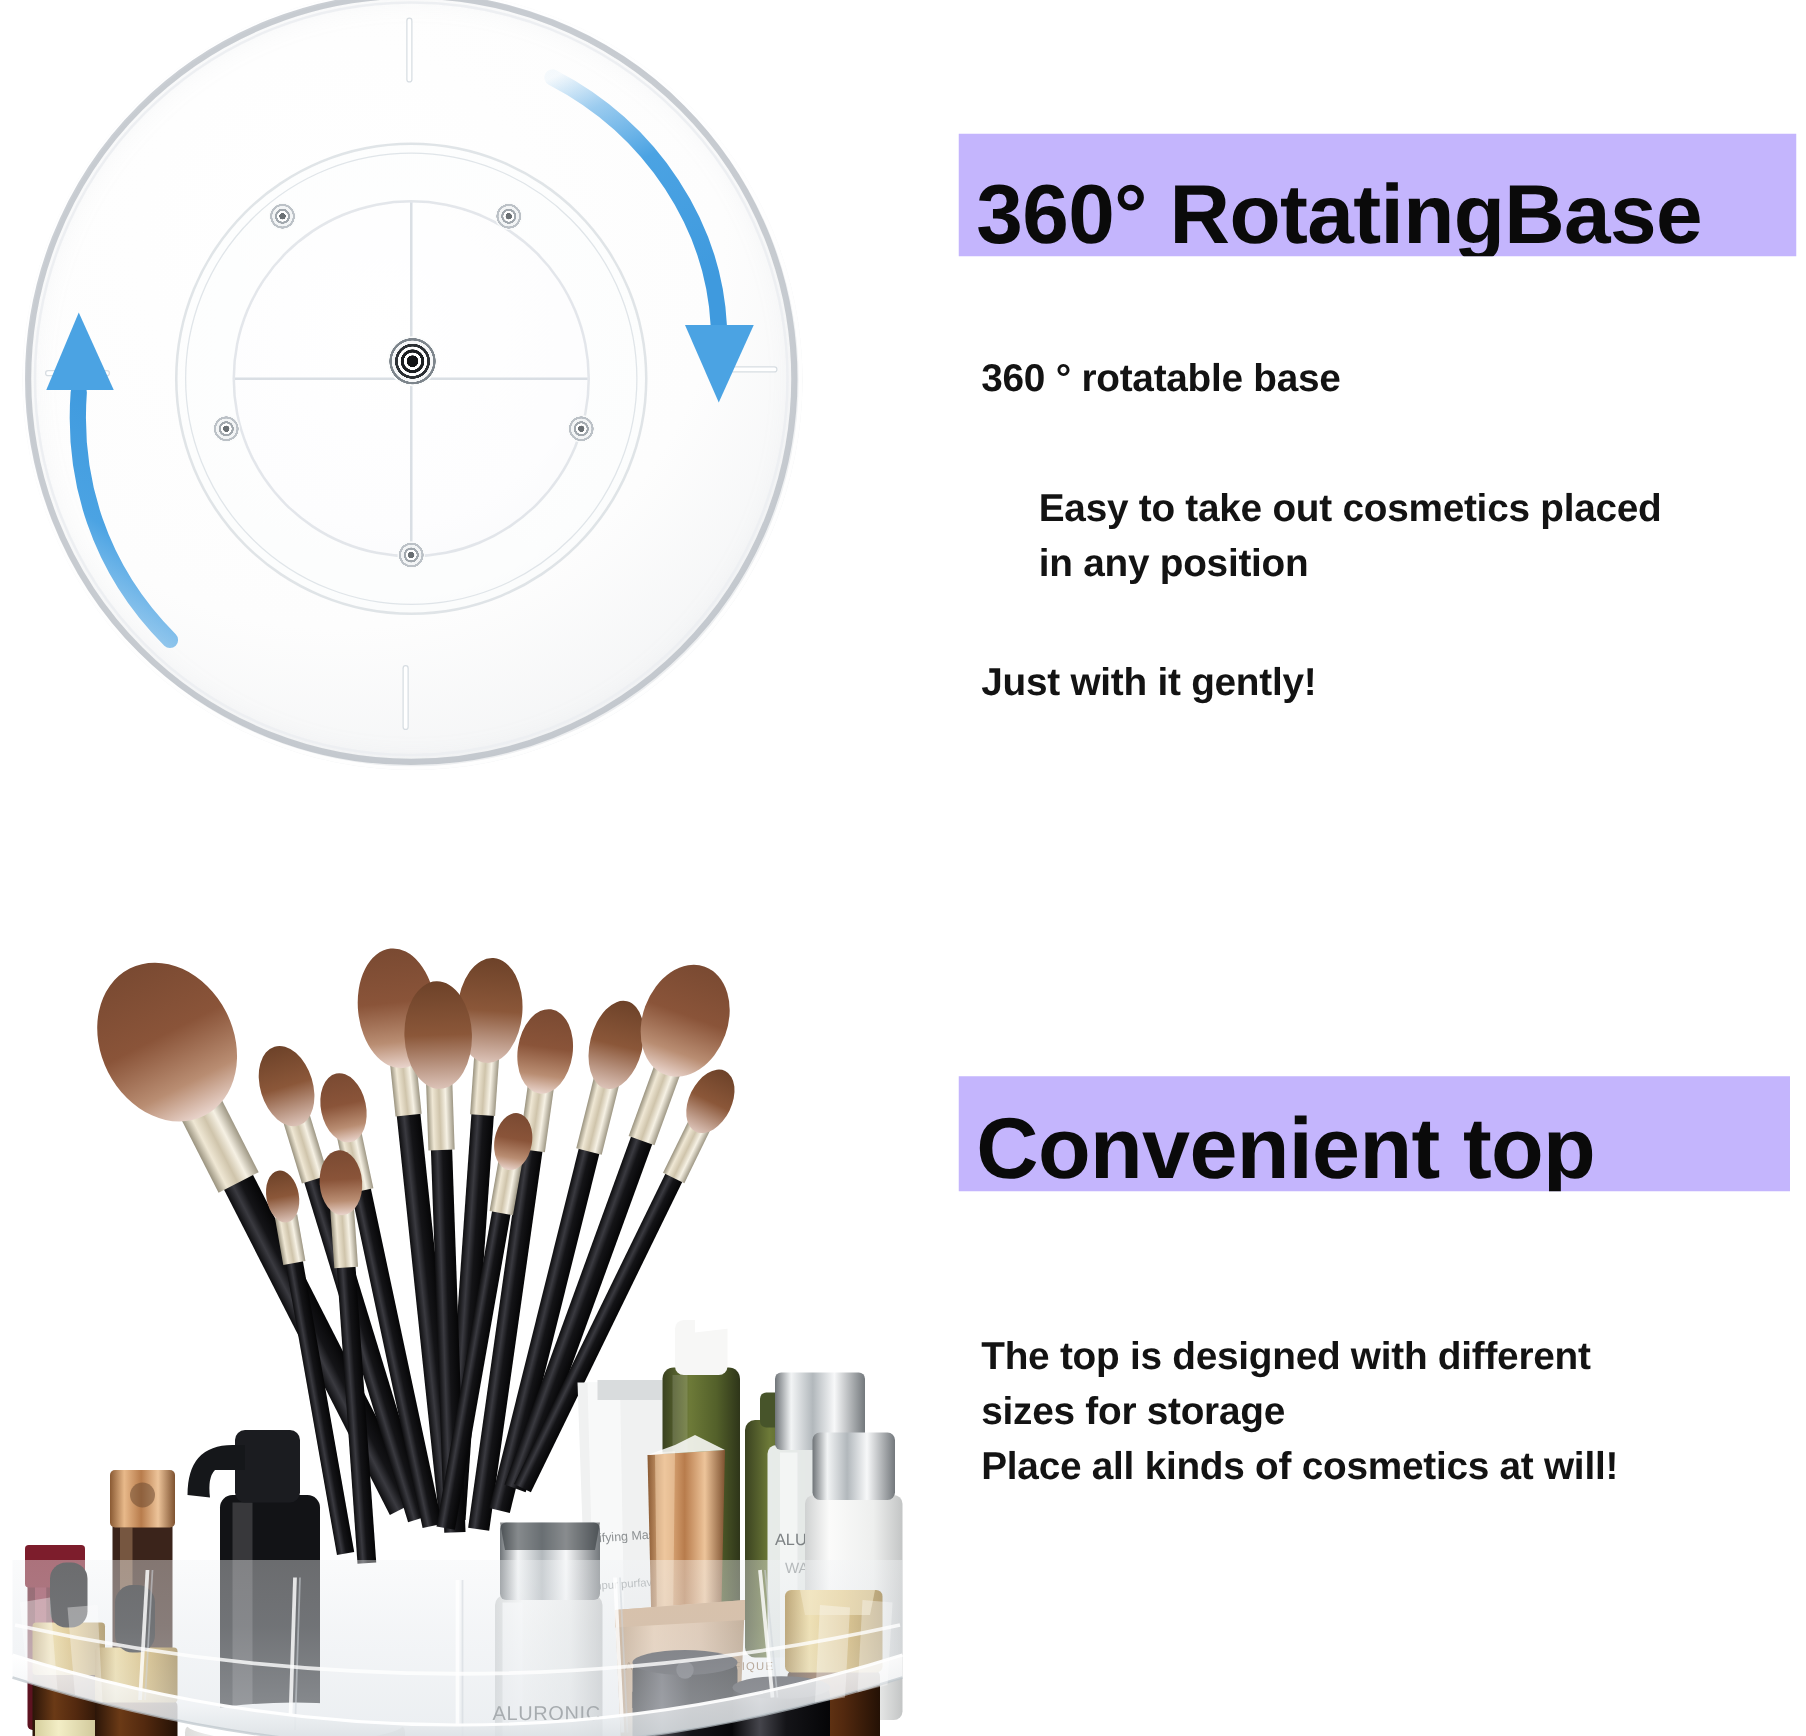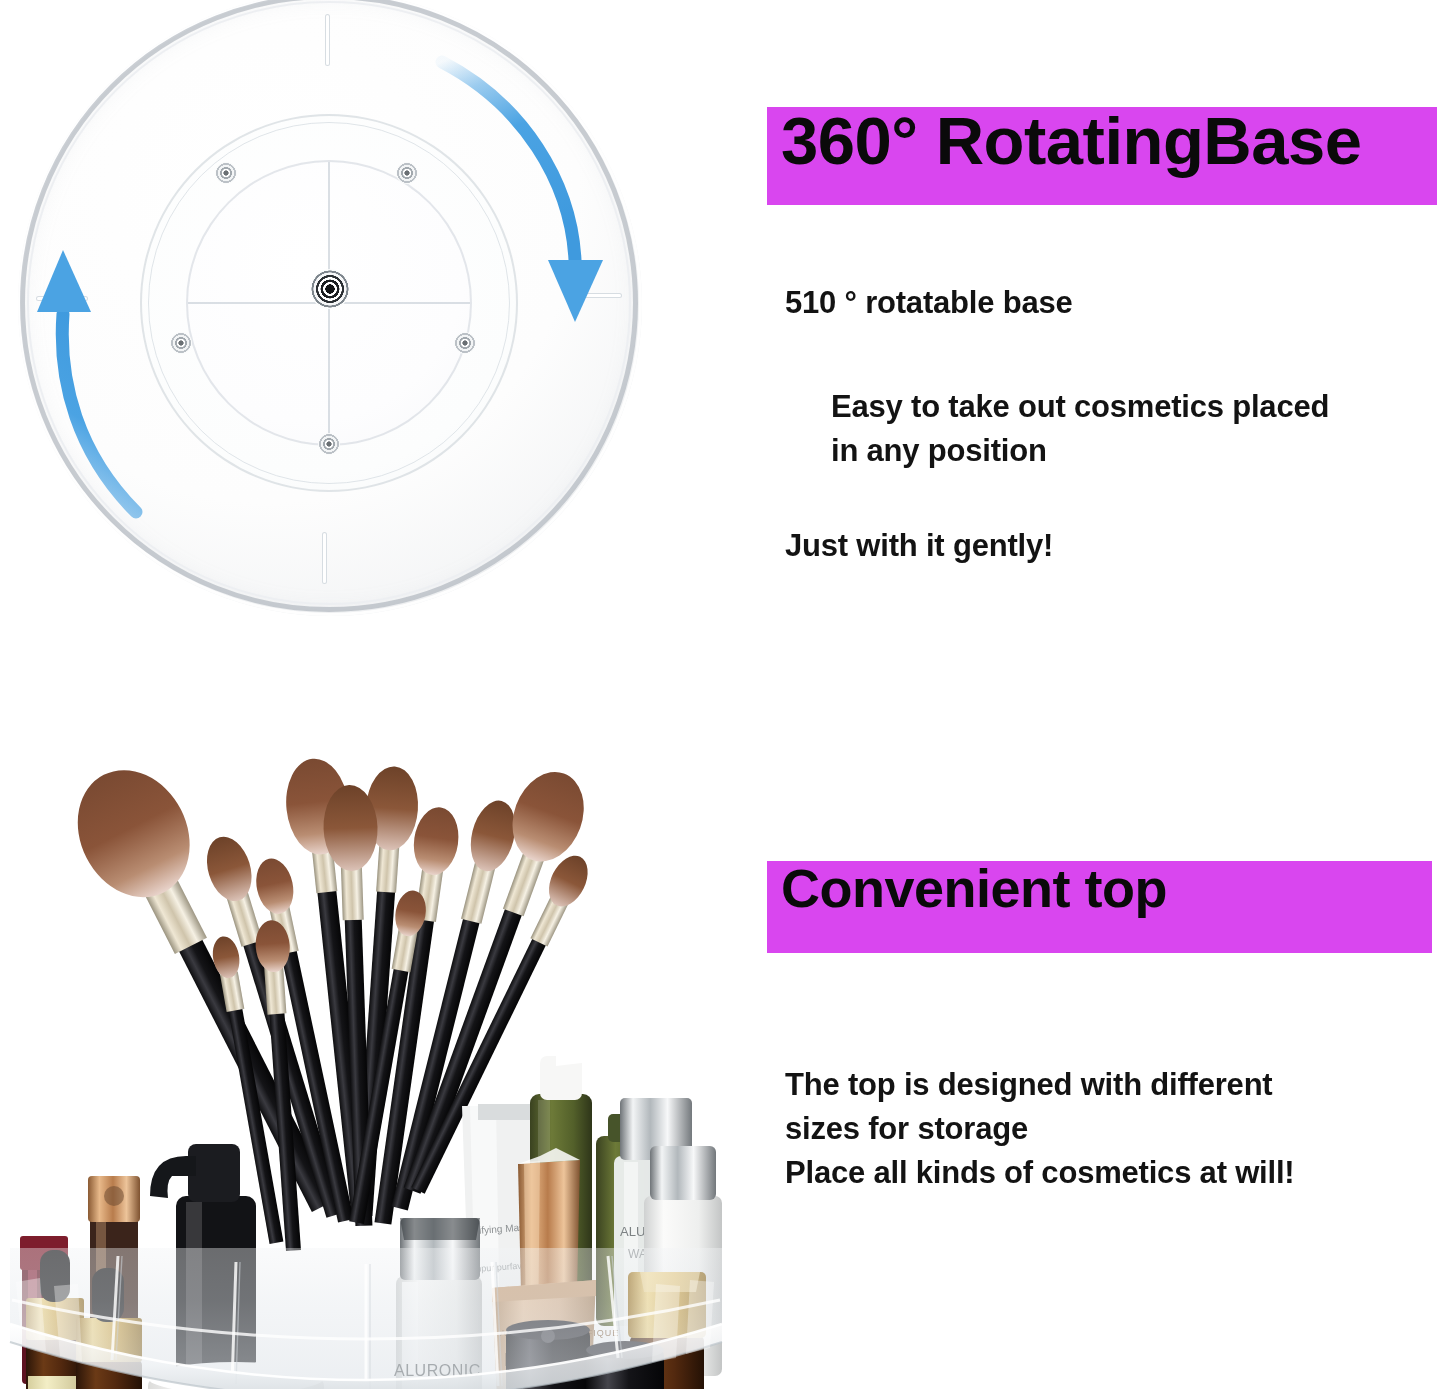--- a/index.html
+++ b/index.html
@@ -129,39 +129,39 @@
   
   #product-photo {
     left: 0px; top: 636px; width: 732px; height: 753px;
     overflow: hidden;
   }
   .photo-svg { position: absolute; left: 0; top: 0; }
 
   
   .banner {
     position: absolute;
-    background: #d946ef;
-    display: flex; align-items: flex-start;
+    background: #c4b5fd;
+    display: flex; align-items: flex-end;
     padding: 0 14px;
     box-sizing: border-box;
     white-space: nowrap;
     overflow: hidden;
   }
   .banner-text {
     color: #0a0a0a;
     font-weight: 700;
     font-stretch: condensed;
     letter-spacing: -0.5px;
     line-height: 1;
   }
   #banner-rotating { left: 767px; top: 107px; width: 670px; height: 98px; }
   #banner-rotating .banner-text { font-size: 67px; }
 
   #banner-convenient { left: 767px; top: 861px; width: 665px; height: 92px; }
-  #banner-convenient .banner-text { font-size: 54px; }
+  #banner-convenient .banner-text { font-size: 69px; }
 
   .body-text {
     position: absolute;
     color: #131313;
     font-weight: 700;
     font-size: 31px;
     line-height: 1.42;
     font-stretch: condensed;
     letter-spacing: -0.2px;
     white-space: pre-line;
@@ -609,21 +609,21 @@
           <path d="M 690 644 L 714 646 L 710 712 L 686 718 Z"></path>
         </g>
       </g>
     </svg>
   </div>
 
   <div class="banner" id="banner-rotating">
     <span class="banner-text">360°  RotatingBase</span>
   </div>
 
-  <div class="body-text" id="text-rotatable">510 °   rotatable base</div>
+  <div class="body-text" id="text-rotatable">360 °   rotatable base</div>
 
   <div class="body-text" id="text-easy">Easy to take out cosmetics  placed
 in any position</div>
 
   <div class="body-text" id="text-justturn">Just with it gently!</div>
 
   <div class="banner" id="banner-convenient">
     <span class="banner-text">Convenient    top</span>
   </div>
 

